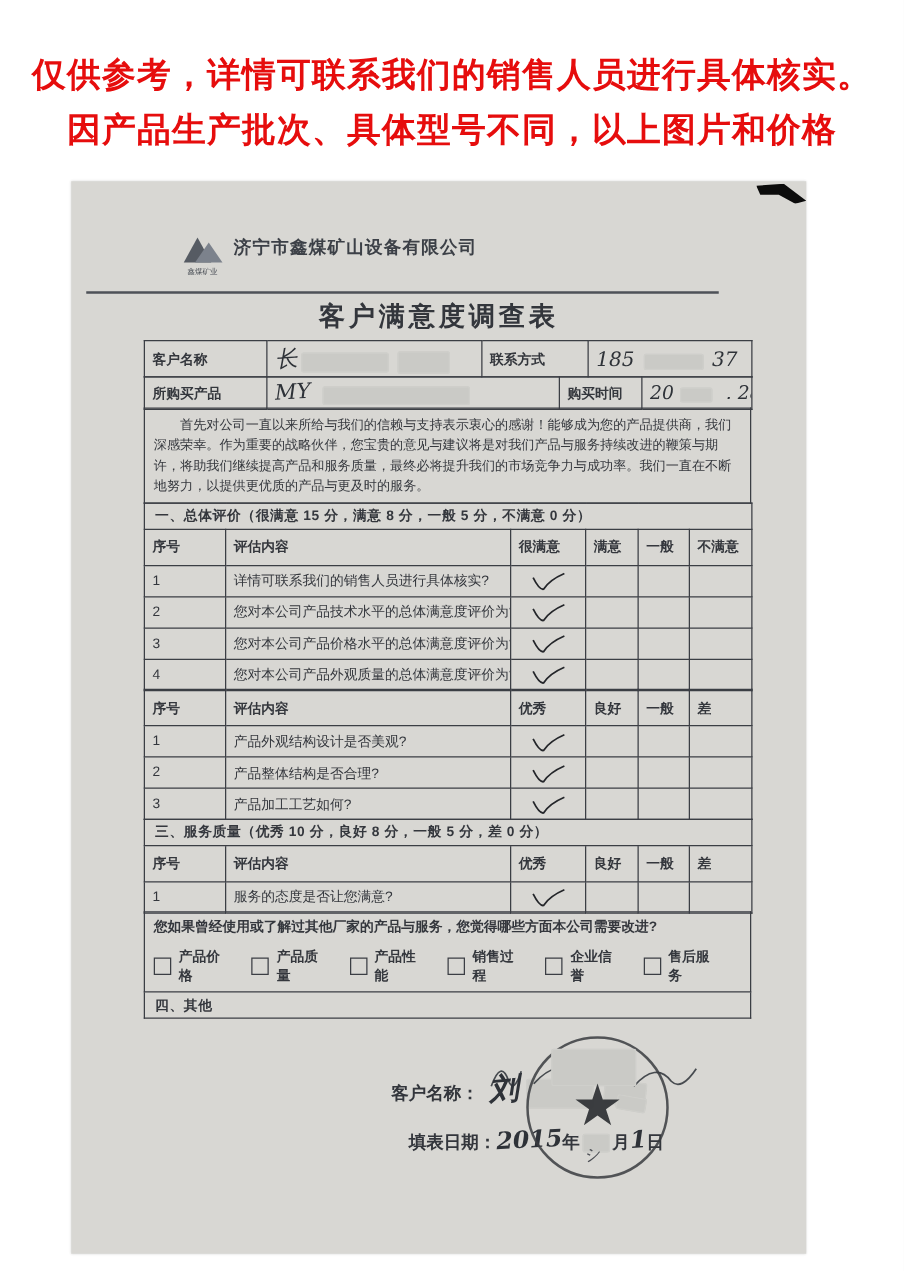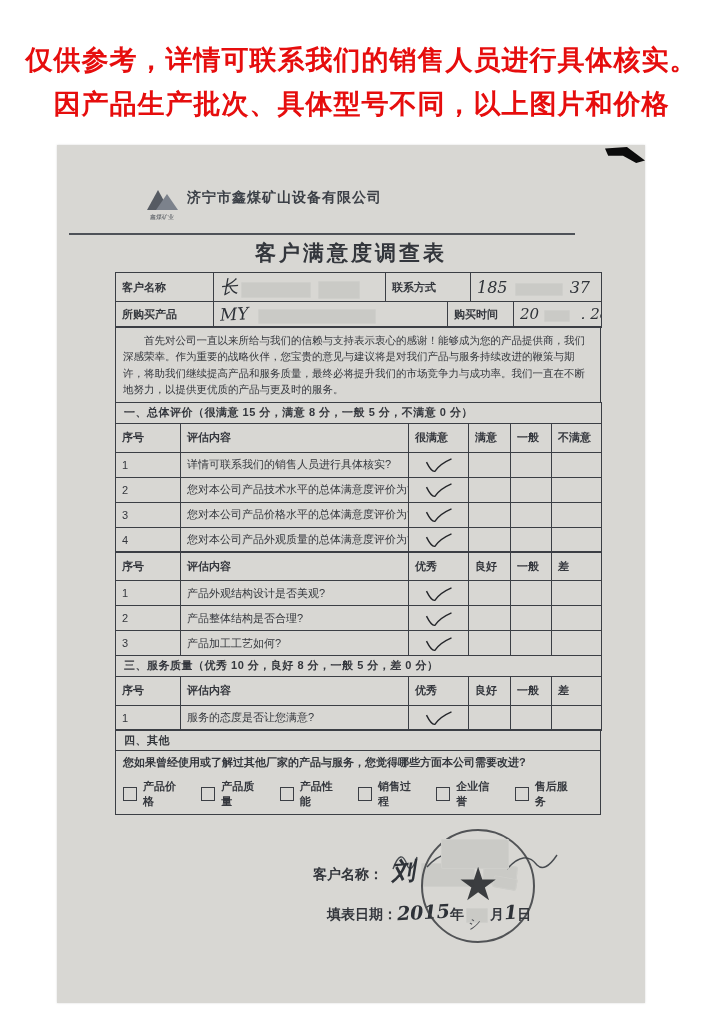--- a/index.html
+++ b/index.html
@@ -314,23 +314,20 @@
         <td></td>
         <td></td>
         <td></td>
       </tr>
     </tbody>
       </table>
 
     <table>
       <tbody>
           <tr>
-        <td class="section-title">四、其他</td>
-      </tr>
-      <tr>
         <td class="q4">
           <div class="q4-question">您如果曾经使用或了解过其他厂家的产品与服务，您觉得哪些方面本公司需要改进?</div>
           <div class="cb-row">
             <div class="cb-item">
               <span class="cb-box"></span>
               <span class="cb-label">产品价格</span>
             </div>
             <div class="cb-item">
               <span class="cb-box"></span>
               <span class="cb-label">产品质量</span>
@@ -346,20 +343,23 @@
             <div class="cb-item">
               <span class="cb-box"></span>
               <span class="cb-label">企业信誉</span>
             </div>
             <div class="cb-item">
               <span class="cb-box"></span>
               <span class="cb-label">售后服务</span>
             </div>
           </div>
         </td>
+      </tr>
+      <tr>
+        <td class="section-title">四、其他</td>
       </tr>
     </tbody>
       </table>
   </div>
 
   <div class="sig-line1">
     <span>客户名称：</span><span class="hand sig-hand">刘</span><span class="blur" style="width:54px; height:24px; margin-left:2px;"></span><span class="blur" style="width:34px; height:20px; margin-left:8px; transform:rotate(6deg);"></span>
   </div>
   <svg class="sig-scribble" width="190" height="36" viewBox="0 0 190 36">
     <path d="M6 26 Q14 4 20 22 Q24 32 30 14 M40 24 Q60 2 72 20 M120 26 Q138 6 150 22 Q158 30 170 12" fill="none" stroke="#2e3238" stroke-width="1.4" opacity="0.85"></path>

